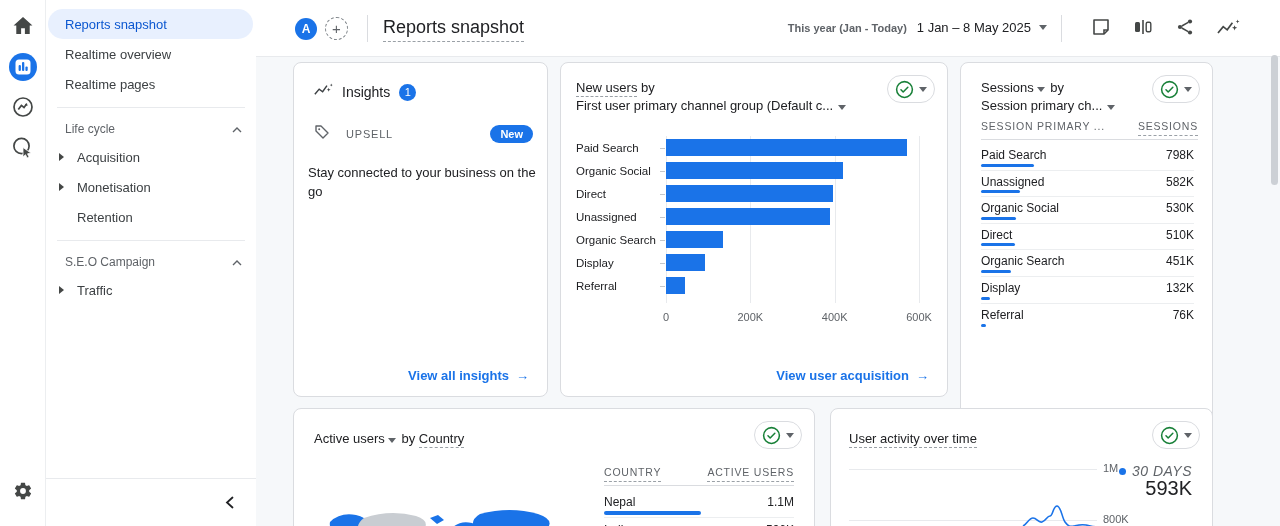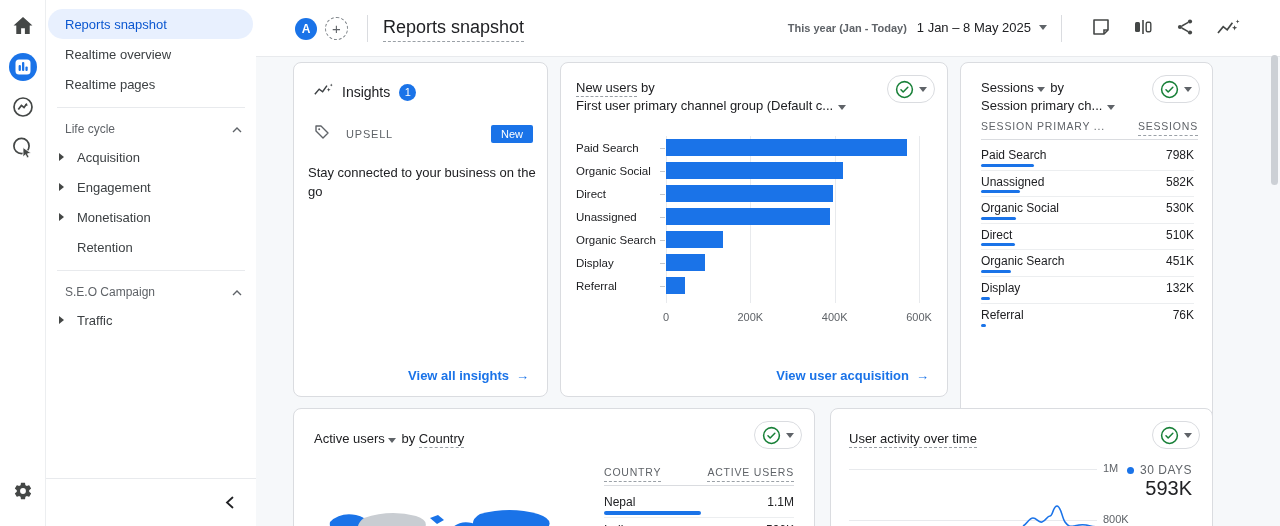--- a/index.html
+++ b/index.html
@@ -69,22 +69,22 @@
   .du { border-bottom:1px dashed #9aa0a6; padding-bottom:1px; }
   .card-title { font-size:13px; color:#202124; }
 
   
   .ins-head { position:absolute; left:20px; top:20px; display:flex; align-items:center; gap:9px; }
   .ins-title { font-size:14px; color:#202124; }
   .ins-badge { width:17px; height:17px; border-radius:50%; background:#1a73e8; color:#fff;
     font-size:11px; display:flex; align-items:center; justify-content:center; }
   .upsell-row { position:absolute; left:20px; top:61px; right:14px; display:flex; align-items:center; }
   .upsell-label { font-size:11px; letter-spacing:.8px; color:#5f6368; margin-left:16px; }
-  .new-pill { margin-left:auto; background:#1a73e8; color:#fff; font-size:11px; font-weight:400;
-    padding:3px 10px; border-radius:2px; }
+  .new-pill { margin-left:auto; background:#1a73e8; color:#fff; font-size:11px; font-weight:700;
+    padding:3px 10px; border-radius:9px; }
   .ins-msg { position:absolute; left:14px; top:100px; width:228px; font-size:13px; line-height:19px; color:#202124; }
 
   
   .nu-title { position:absolute; left:15px; top:16px; line-height:18px; }
   .nu-chart { position:absolute; left:15px; top:73px; width:360px; }
   .nu-grid { position:absolute; left:90px; top:0; width:253px; height:167px; }
   .nu-gridline { position:absolute; top:0; bottom:0; width:1px; background:#e8eaed; }
   .nu-rows { position:relative; margin-left:90px; width:253px; }
   .nu-row { position:relative; height:23px; display:flex; align-items:center; }
   .nu-row::before { content:""; position:absolute; left:-6px; top:50%; width:5px; height:1px; background:#c4c7cb; }
@@ -116,21 +116,21 @@
   .au-val { position:absolute; right:0; top:5px; font-size:12px; color:#202124; }
   .au-bar { position:absolute; left:0; bottom:2px; height:4px; background:#1a73e8; border-radius:2px; }
   .au-map { position:absolute; left:18px; top:95px; }
 
   
   .ua-title { position:absolute; left:18px; top:22px; }
   .ua-grid1, .ua-grid2 { position:absolute; left:18px; width:248px; height:1px; background:#e8eaed; }
   .ua-grid1 { top:60px; } .ua-grid2 { top:111px; }
   .ua-ylab { position:absolute; left:272px; font-size:11px; color:#5f6368; }
   .ua-legend { position:absolute; right:20px; top:54px; display:flex; align-items:center; gap:6px;
-    font-size:12px; letter-spacing:.5px; color:#5f6368; }
+    font-size:14px; letter-spacing:.5px; color:#5f6368;font-style:italic; }
   .ua-dot { width:7px; height:7px; border-radius:50%; background:#1a73e8; }
   .ua-big { position:absolute; right:20px; top:68px; font-size:20px; color:#202124; }
   .ua-line { position:absolute; left:190px; top:90px; }
 
   
   .scrollbar-thumb { position:absolute; right:2px; top:55px; width:7px; height:130px;
     background:#ccd0d5; border-radius:4px; cursor:pointer; z-index:9; }
 </style>
 </head>
 <body>
@@ -187,24 +187,20 @@
     <div class="nav-section">
       <span>Life cycle</span>
       <span class="spacer"></span>
       <span><svg width="10" height="6" viewBox="0 0 10 6">
             <path d="M1 5l4-4 4 4" stroke="#5f6368" stroke-width="1.4" fill="none"></path>
           </svg></span>
     </div>
     <div class="nav-sub">
       <span class="tri-right"></span>
       <span>Acquisition</span>
-    </div>
-    <div class="nav-sub">
-      <span class="tri-right"></span>
-      <span>Engagement</span>
     </div>
     <div class="nav-sub">
       <span class="tri-right"></span>
       <span>Monetisation</span>
     </div>
     <div class="nav-sub">
       <span class="tri-none"></span>
       <span>Retention</span>
     </div>
     <div class="nav-divider"></div>

